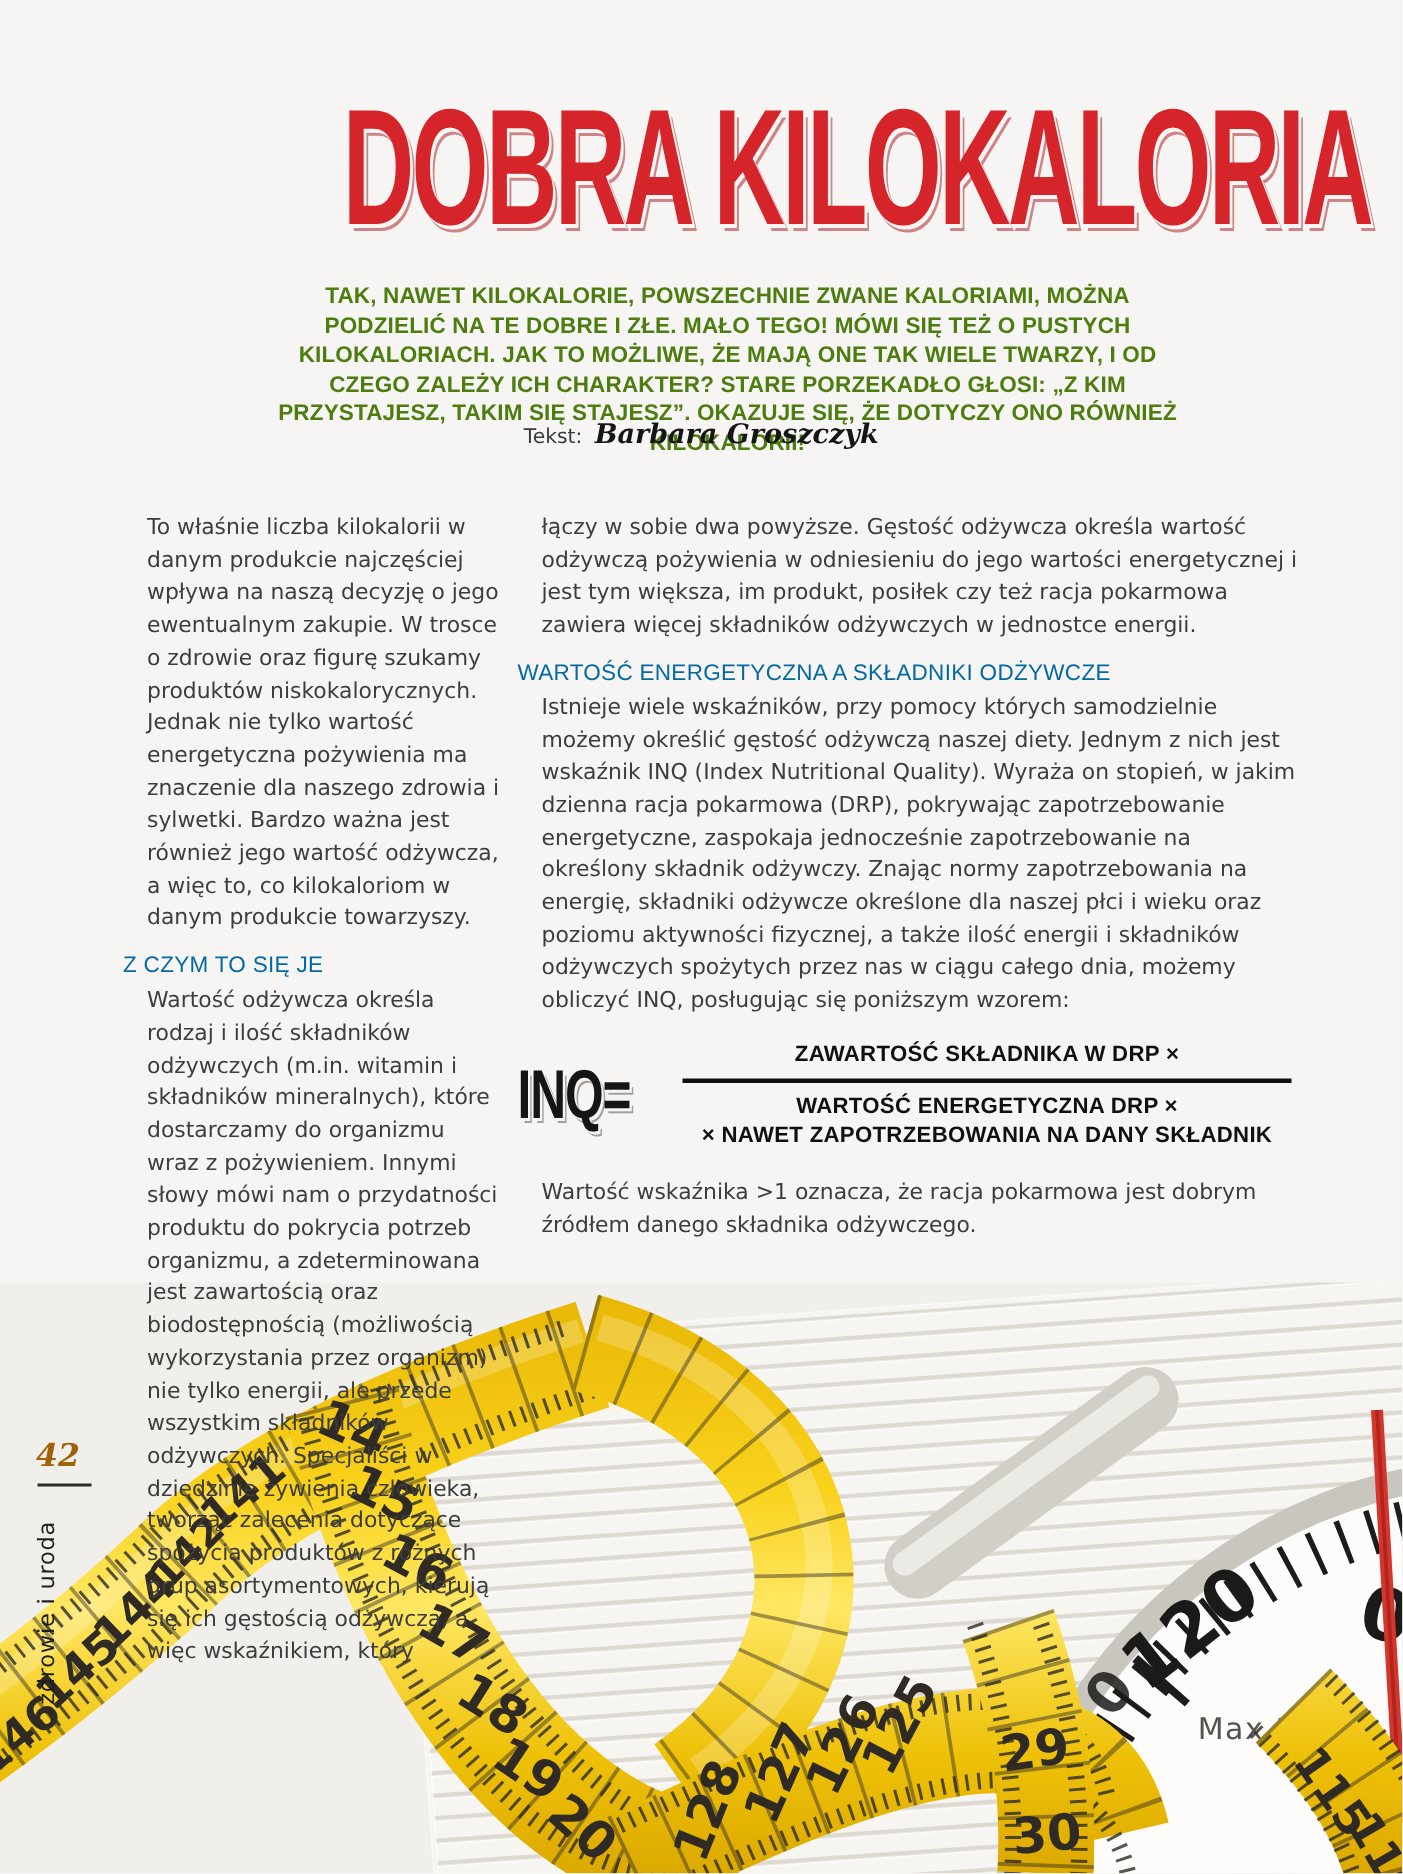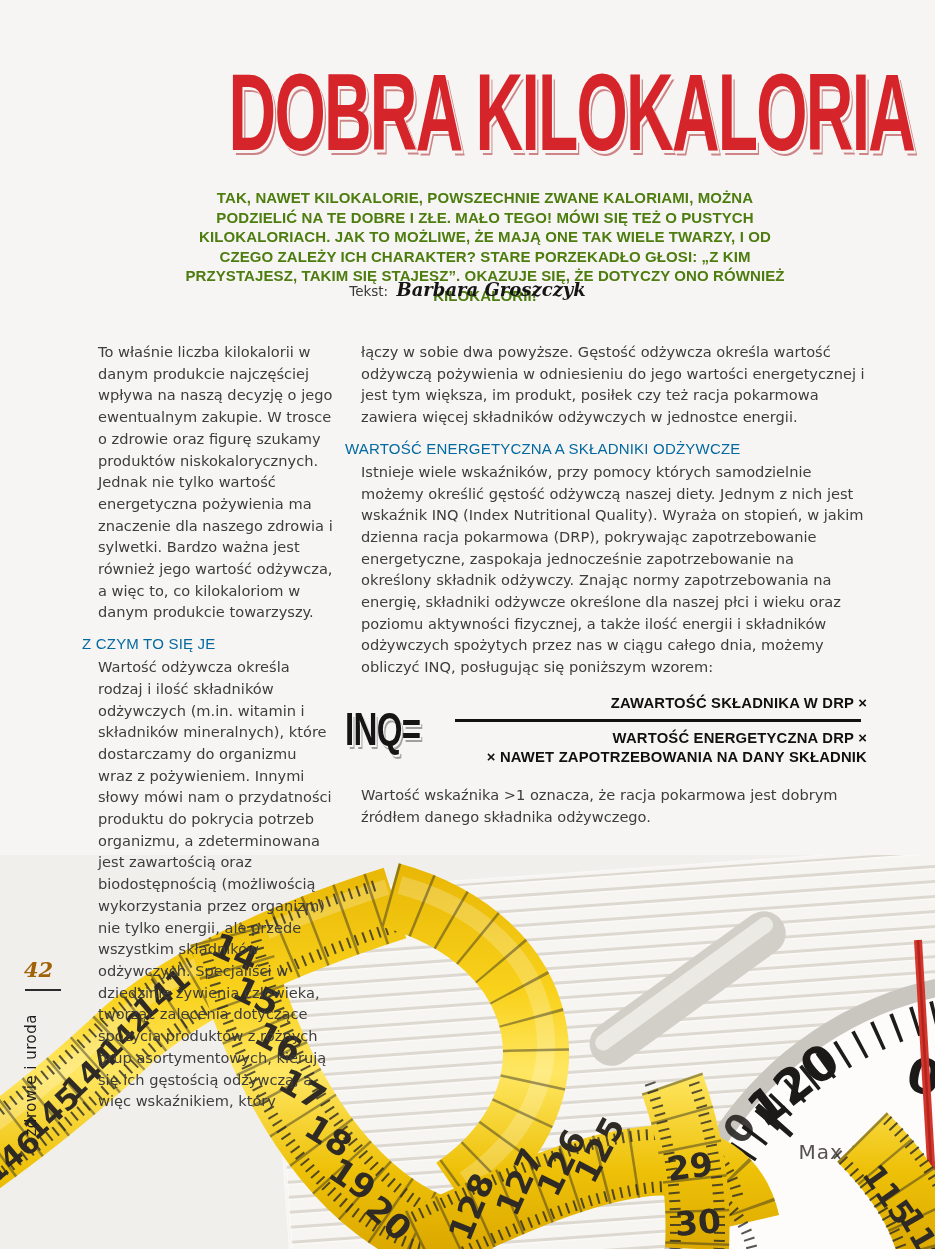--- a/index.html
+++ b/index.html
@@ -24,21 +24,21 @@
   .col p{margin:0 0 11px 16px;}
   .col h3{margin:10px 0 2px 0;font-family:"Liberation Sans",sans-serif;font-weight:400;
           font-size:15px;line-height:20px;color:#0369a1;letter-spacing:.2px;}
   .col1{left:82px;width:252px;}
   .col2{left:345px;width:522px;}
   
   .formula{display:flex;align-items:center;gap:12px;margin:16px 0 18px 0;}
   .inq{flex:none;width:92px;font-family:"Liberation Sans",sans-serif;font-weight:800;
        font-size:46px;letter-spacing:-1px;color:#151515;transform:scaleX(.72);
        transform-origin:left center;text-shadow:2px 2px 0 #f6f5f3,3.5px 3.5px 0 rgba(0,0,0,.35);}
-  .frac{flex:1;text-align:right;font-family:"Liberation Sans",sans-serif;font-weight:800;
+  .frac{flex:1;text-align:center;font-family:"Liberation Sans",sans-serif;font-weight:800;
         font-size:14.8px;line-height:18.5px;color:#101010;letter-spacing:.2px;}
   .frac .bar{height:3px;background:#111;margin:7px 6px;}
   
   .pagenum{position:absolute;left:24px;top:946px;font-family:"DejaVu Serif",serif;
            font-style:italic;font-weight:700;font-size:21px;color:#a16207;z-index:3;margin-top:11px;}
   .pagerule{position:absolute;left:25px;top:989px;width:36px;height:2px;background:#2b2b2b;z-index:3;}
   .section-label{position:absolute;left:22px;top:1014px;writing-mode:vertical-rl;
                  transform:rotate(180deg);font-size:15px;letter-spacing:.5px;color:#1e1e1e;z-index:3;}
   
   .band{fill:none;stroke:url(#tapeGrad);}

